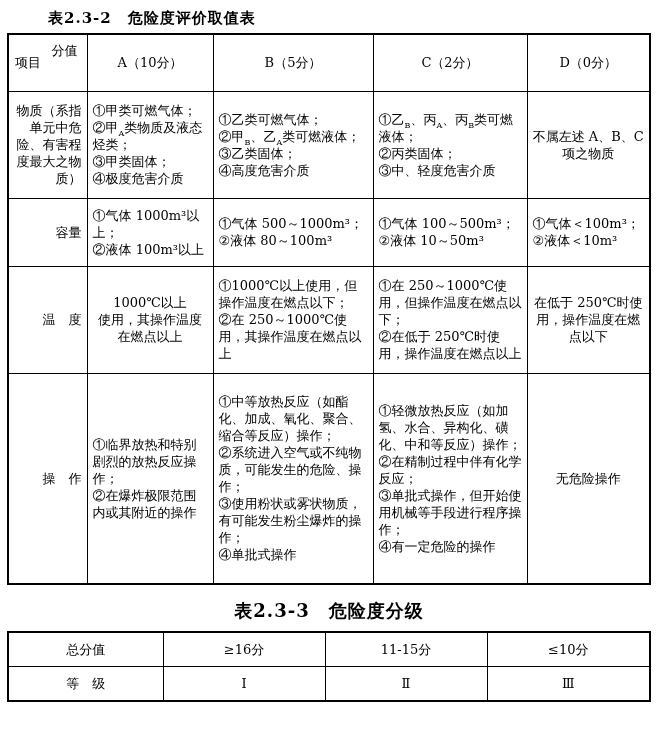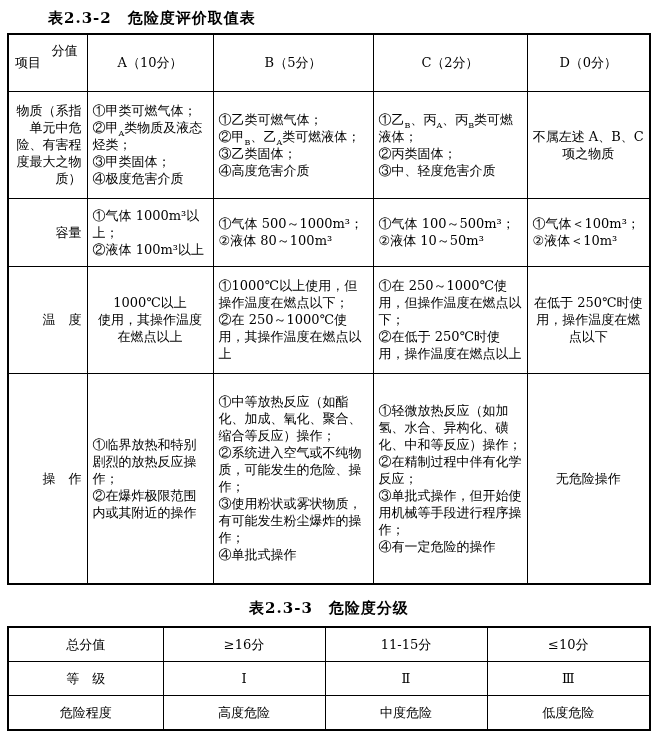--- a/index.html
+++ b/index.html
@@ -15,21 +15,21 @@
     text-align: left;
     font-size: 15px;
     font-weight: bold;
     letter-spacing: 1px;
     padding-top: 9px;
     margin: 0 0 5px 0;
     padding-left: 48px;
   }
   .tbl-title2 {
     text-align: center;
-    font-size: 15px;
+    font-size: 18px;
     font-weight: bold;
     letter-spacing: 1px;
     margin: 14px 0 8px 0;
   }
   table {
     border-collapse: collapse;
     table-layout: fixed;
     width: 642px;
     margin: 0 auto;
     border: 2px solid #000;
@@ -157,22 +157,16 @@
       <td>≥16分</td>
       <td>11-15分</td>
       <td>≤10分</td>
     </tr>
     <tr>
       <td>等　级</td>
       <td>Ⅰ</td>
       <td>Ⅱ</td>
       <td>Ⅲ</td>
     </tr>
-    <tr>
-      <td>危险程度</td>
-      <td>高度危险</td>
-      <td>中度危险</td>
-      <td>低度危险</td>
-    </tr>
   </tbody>
     </table>
 
 </div>
 
 </body></html>

